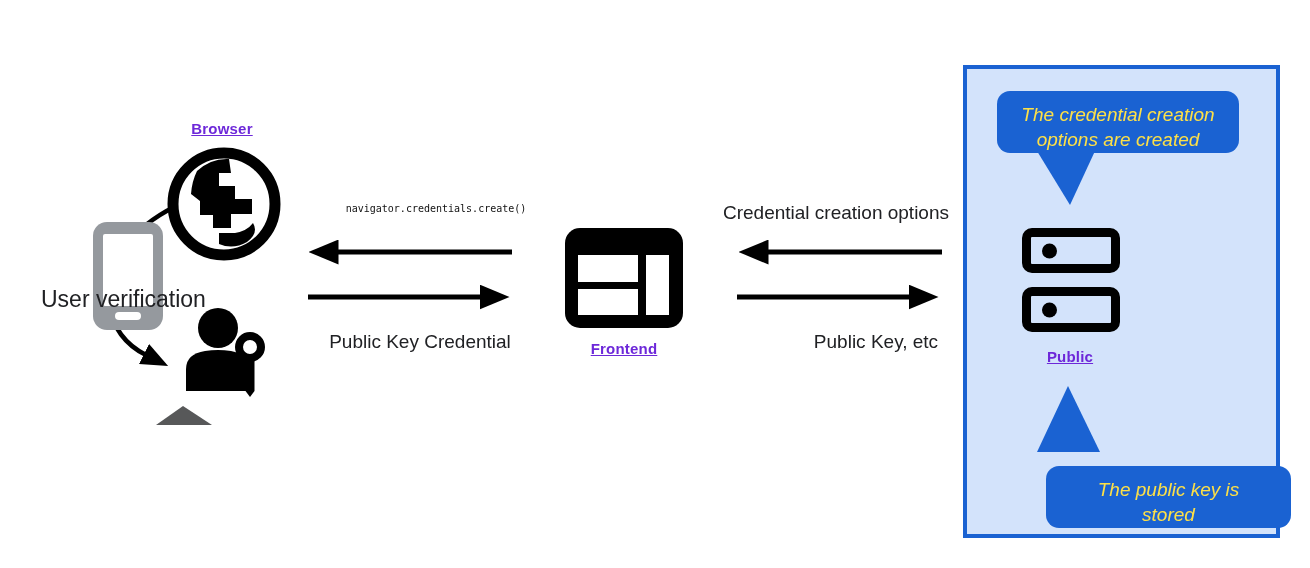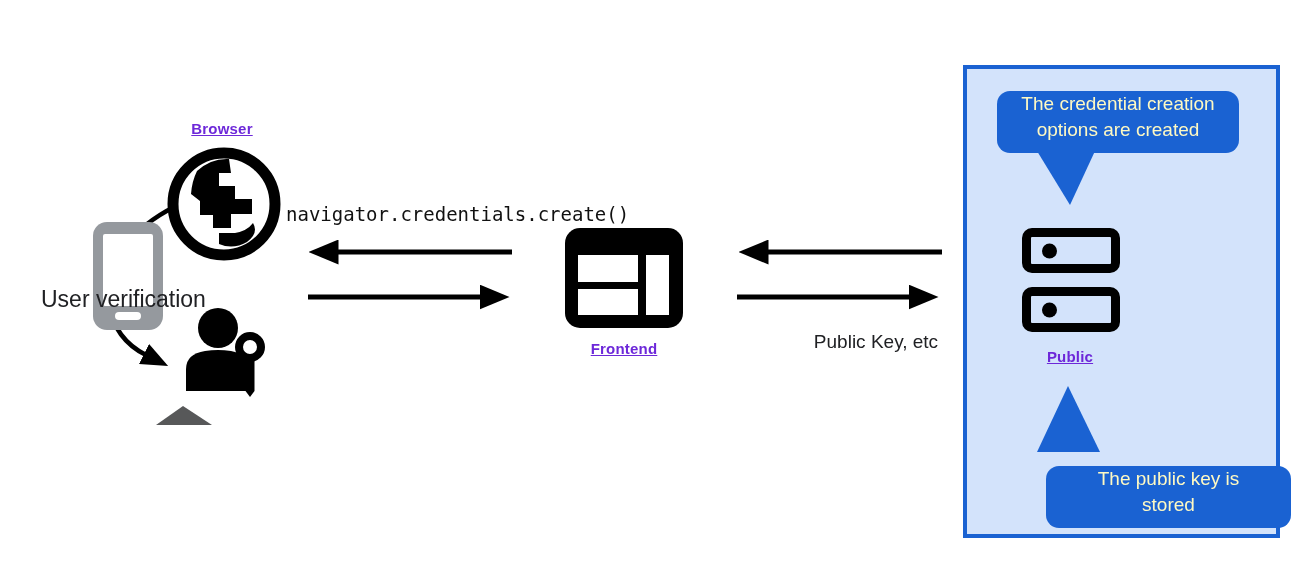--- a/index.html
+++ b/index.html
@@ -3,42 +3,42 @@
 <meta charset="utf-8">
 <style>
   html,body{margin:0;padding:0;background:#fff;}
   #canvas{
     position:relative;width:1310px;height:568px;background:#ffffff;
     font-family:"Liberation Sans",sans-serif;color:#202124;overflow:hidden;
   }
   .abs{position:absolute;}
   .node-label{font-weight:700;font-size:15px;color:#6d28d9;text-align:center;letter-spacing:.2px;text-decoration:underline;}
   .flow-label{font-size:19px;color:#202124;text-align:center;white-space:nowrap;}
-  .code-label{font-family:"DejaVu Sans Mono",monospace;font-size:19px;color:#111;text-align:center;white-space:nowrap;}
+  .code-label{font-family:"DejaVu Sans Mono",monospace;font-size:10px;color:#111;text-align:center;white-space:nowrap;}
 
   
   .phone{left:93px;top:222px;width:70px;height:108px;border-radius:14px;background:var(--phone_gray);}
   .phone .screen{position:absolute;left:10px;top:12px;width:50px;height:72px;background:#fff;border-radius:2px;}
   .phone .homebar{position:absolute;left:22px;top:90px;width:26px;height:8px;background:#fff;border-radius:4px;}
 
   .uv-label{left:41px;top:286px;font-size:23px;white-space:nowrap;}
 
   
   .tip-dark{left:117px;top:424px;width:230px;height:44px;background:var(--callout_dark);
     border-radius:8px;display:flex;align-items:center;justify-content:center;
     color:#fff;font-size:20.5px;}
   .tip-dark-tail{left:156px;top:406px;width:0;height:0;
     border-left:27px solid transparent;border-right:29px solid transparent;
     border-bottom:19px solid var(--callout_dark);}
 
   
   .panel{left:963px;top:65px;width:317px;height:473px;box-sizing:border-box;
     background:var(--panel_fill);border:4px solid var(--panel_border);}
-  .tip-blue{background:var(--callout_blue);border-radius:13px;color:#fef9c3;font-size:19px;
-    display:flex;align-items:flex-start;justify-content:center;text-align:center;line-height:1.35;}
+  .tip-blue{background:var(--callout_blue);border-radius:13px;color:#fde047;font-size:19px;
+    display:flex;align-items:flex-end;justify-content:center;text-align:center;line-height:1.35;font-style:italic;}
   .tip-blue-top{left:997px;top:91px;width:242px;height:62px;}
   .tip-blue-top .inner{max-width:218px;}
   .tip-blue-bottom{left:1046px;top:451px;width:245px;height:62px;margin-top:15px;}
   .tip-blue-bottom .inner{max-width:180px;}
   .tail-down{left:1037px;top:151px;width:0;height:0;
     border-left:33px solid transparent;border-right:25px solid transparent;
     border-top:54px solid var(--callout_blue);}
   .tail-up{left:1037px;top:386px;width:0;height:0;
     border-left:31px solid transparent;border-right:32px solid transparent;
     border-bottom:66px solid var(--callout_blue);}
@@ -90,29 +90,31 @@
     <path fill="#000" d="M8 86 L8 64 Q8 49 27 46 Q40 44 53 46 Q70 49 70 64 L70 86 Z"></path>
     <circle cx="72" cy="42" r="11" fill="none" stroke="#000" stroke-width="8"></circle>
     <rect x="67.5" y="51" width="9" height="35" fill="#000"></rect>
     <rect x="58" y="69" width="10" height="8" fill="#000"></rect>
     <path d="M67.5 86 L76.5 86 L72 92 Z" fill="#000"></path>
   </svg>
 
   <div class="abs tip-dark-tail"></div>
 
   <div class="abs code-label" style="left:286px;top:203px;width:300px;">navigator.credentials.create()</div>
+  <div class="abs flow-label" style="left:320px;top:331px;width:200px;">Public Key Credential</div>
 
   <svg class="abs" style="left:565px;top:228px;" width="118" height="100" viewBox="0 0 118 100">
     <rect x="0" y="0" width="118" height="100" rx="15" fill="#000"></rect>
     <rect x="13" y="27" width="60" height="27" fill="#fff"></rect>
     <rect x="13" y="61" width="60" height="26" fill="#fff"></rect>
     <rect x="81" y="27" width="23" height="60" fill="#fff"></rect>
   </svg>
   <div class="abs node-label" style="left:564px;top:340px;width:120px;">Frontend</div>
 
+  <div class="abs flow-label" style="left:716px;top:202px;width:240px;">Credential creation options</div>
   <div class="abs flow-label" style="left:776px;top:331px;width:200px;">Public Key, etc</div>
 
   <div class="abs tail-down"></div>
   <div class="abs tip-blue tip-blue-top">
     <span class="inner">The credential creation options are created</span>
   </div>
 
   <div class="abs server">
     <div class="rack">
         <div class="dot"></div>

